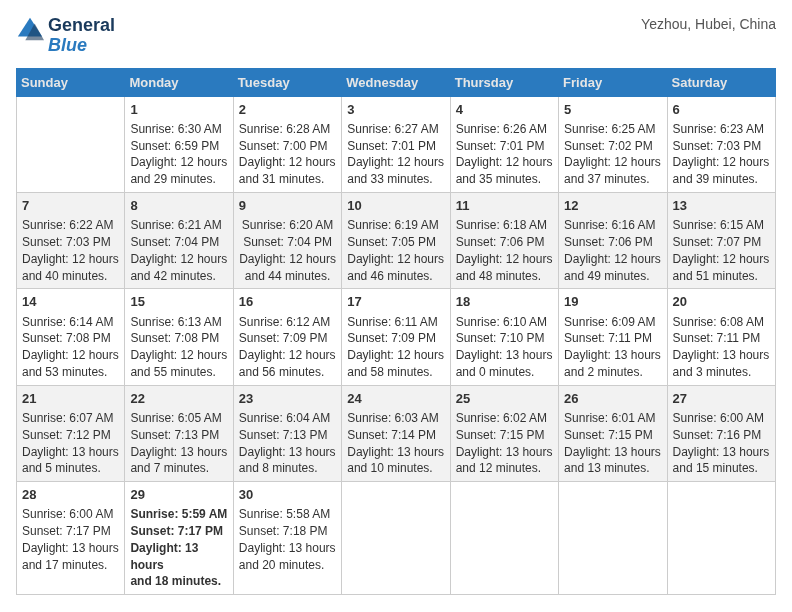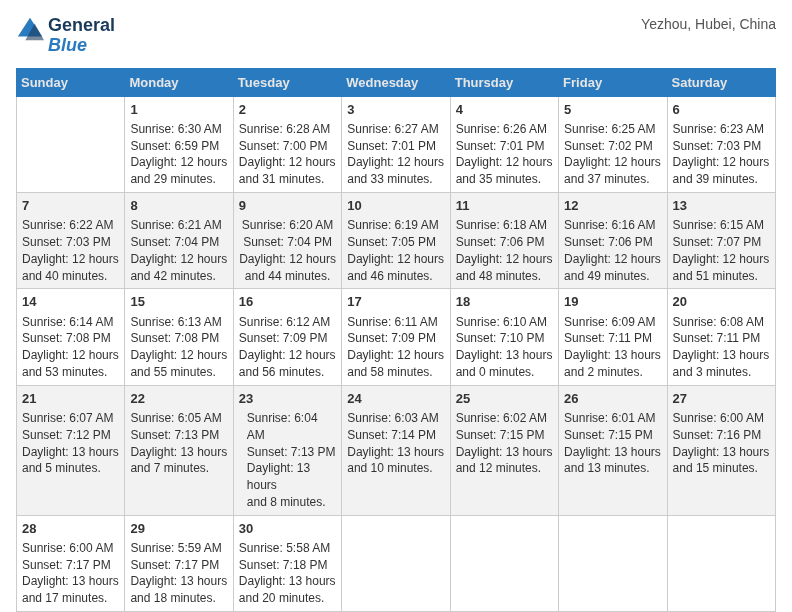--- a/index.html
+++ b/index.html
@@ -280,21 +280,21 @@
         </td>
         <td>
           <span class="day-num">22</span>
           <div class="day-info" style="white-space: pre-line;">Sunrise: 6:05 AM
 Sunset: 7:13 PM
 Daylight: 13 hours
 and 7 minutes.</div>
         </td>
         <td>
           <span class="day-num">23</span>
-          <div class="day-info" style="white-space: pre-line; margin-left: 8px;">Sunrise: 6:04 AM
+          <div class="day-info" style="white-space: pre-line;">Sunrise: 6:04 AM
 Sunset: 7:13 PM
 Daylight: 13 hours
 and 8 minutes.</div>
         </td>
         <td>
           <span class="day-num">24</span>
           <div class="day-info" style="white-space: pre-line;">Sunrise: 6:03 AM
 Sunset: 7:14 PM
 Daylight: 13 hours
 and 10 minutes.</div>
@@ -324,21 +324,21 @@
       <tr>
         <td>
           <span class="day-num">28</span>
           <div class="day-info" style="white-space: pre-line;">Sunrise: 6:00 AM
 Sunset: 7:17 PM
 Daylight: 13 hours
 and 17 minutes.</div>
         </td>
         <td>
           <span class="day-num">29</span>
-          <div class="day-info" style="white-space: pre-line;">Sunrise: 5:59 AM
+          <div class="day-info" style="white-space: pre-line; font-weight: bold;">Sunrise: 5:59 AM
 Sunset: 7:17 PM
 Daylight: 13 hours
 and 18 minutes.</div>
         </td>
         <td>
           <span class="day-num">30</span>
           <div class="day-info" style="white-space: pre-line;">Sunrise: 5:58 AM
 Sunset: 7:18 PM
 Daylight: 13 hours
 and 20 minutes.</div>

